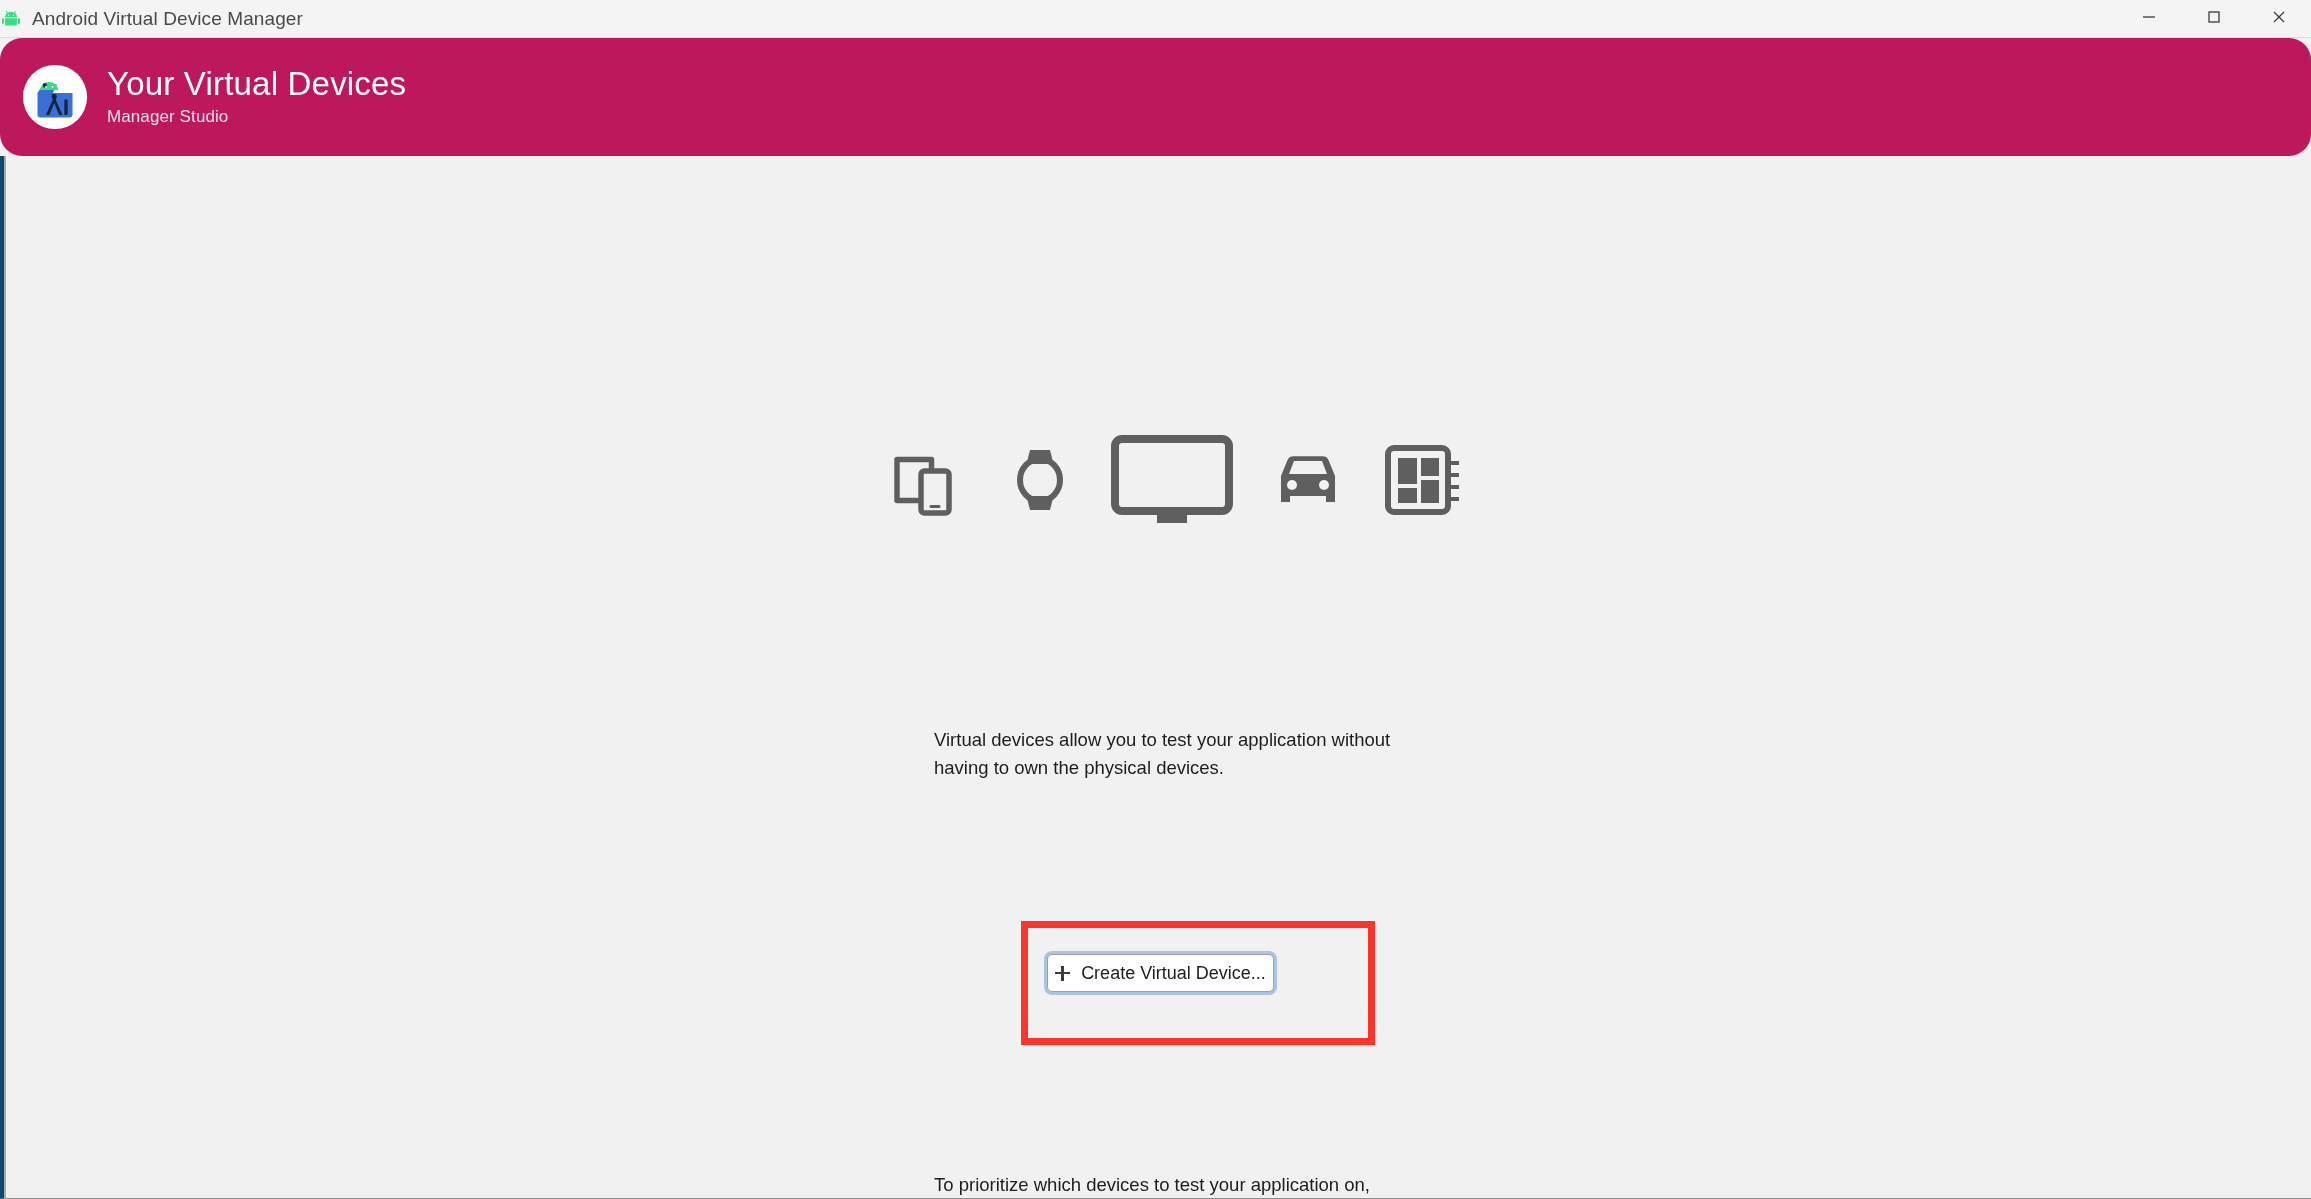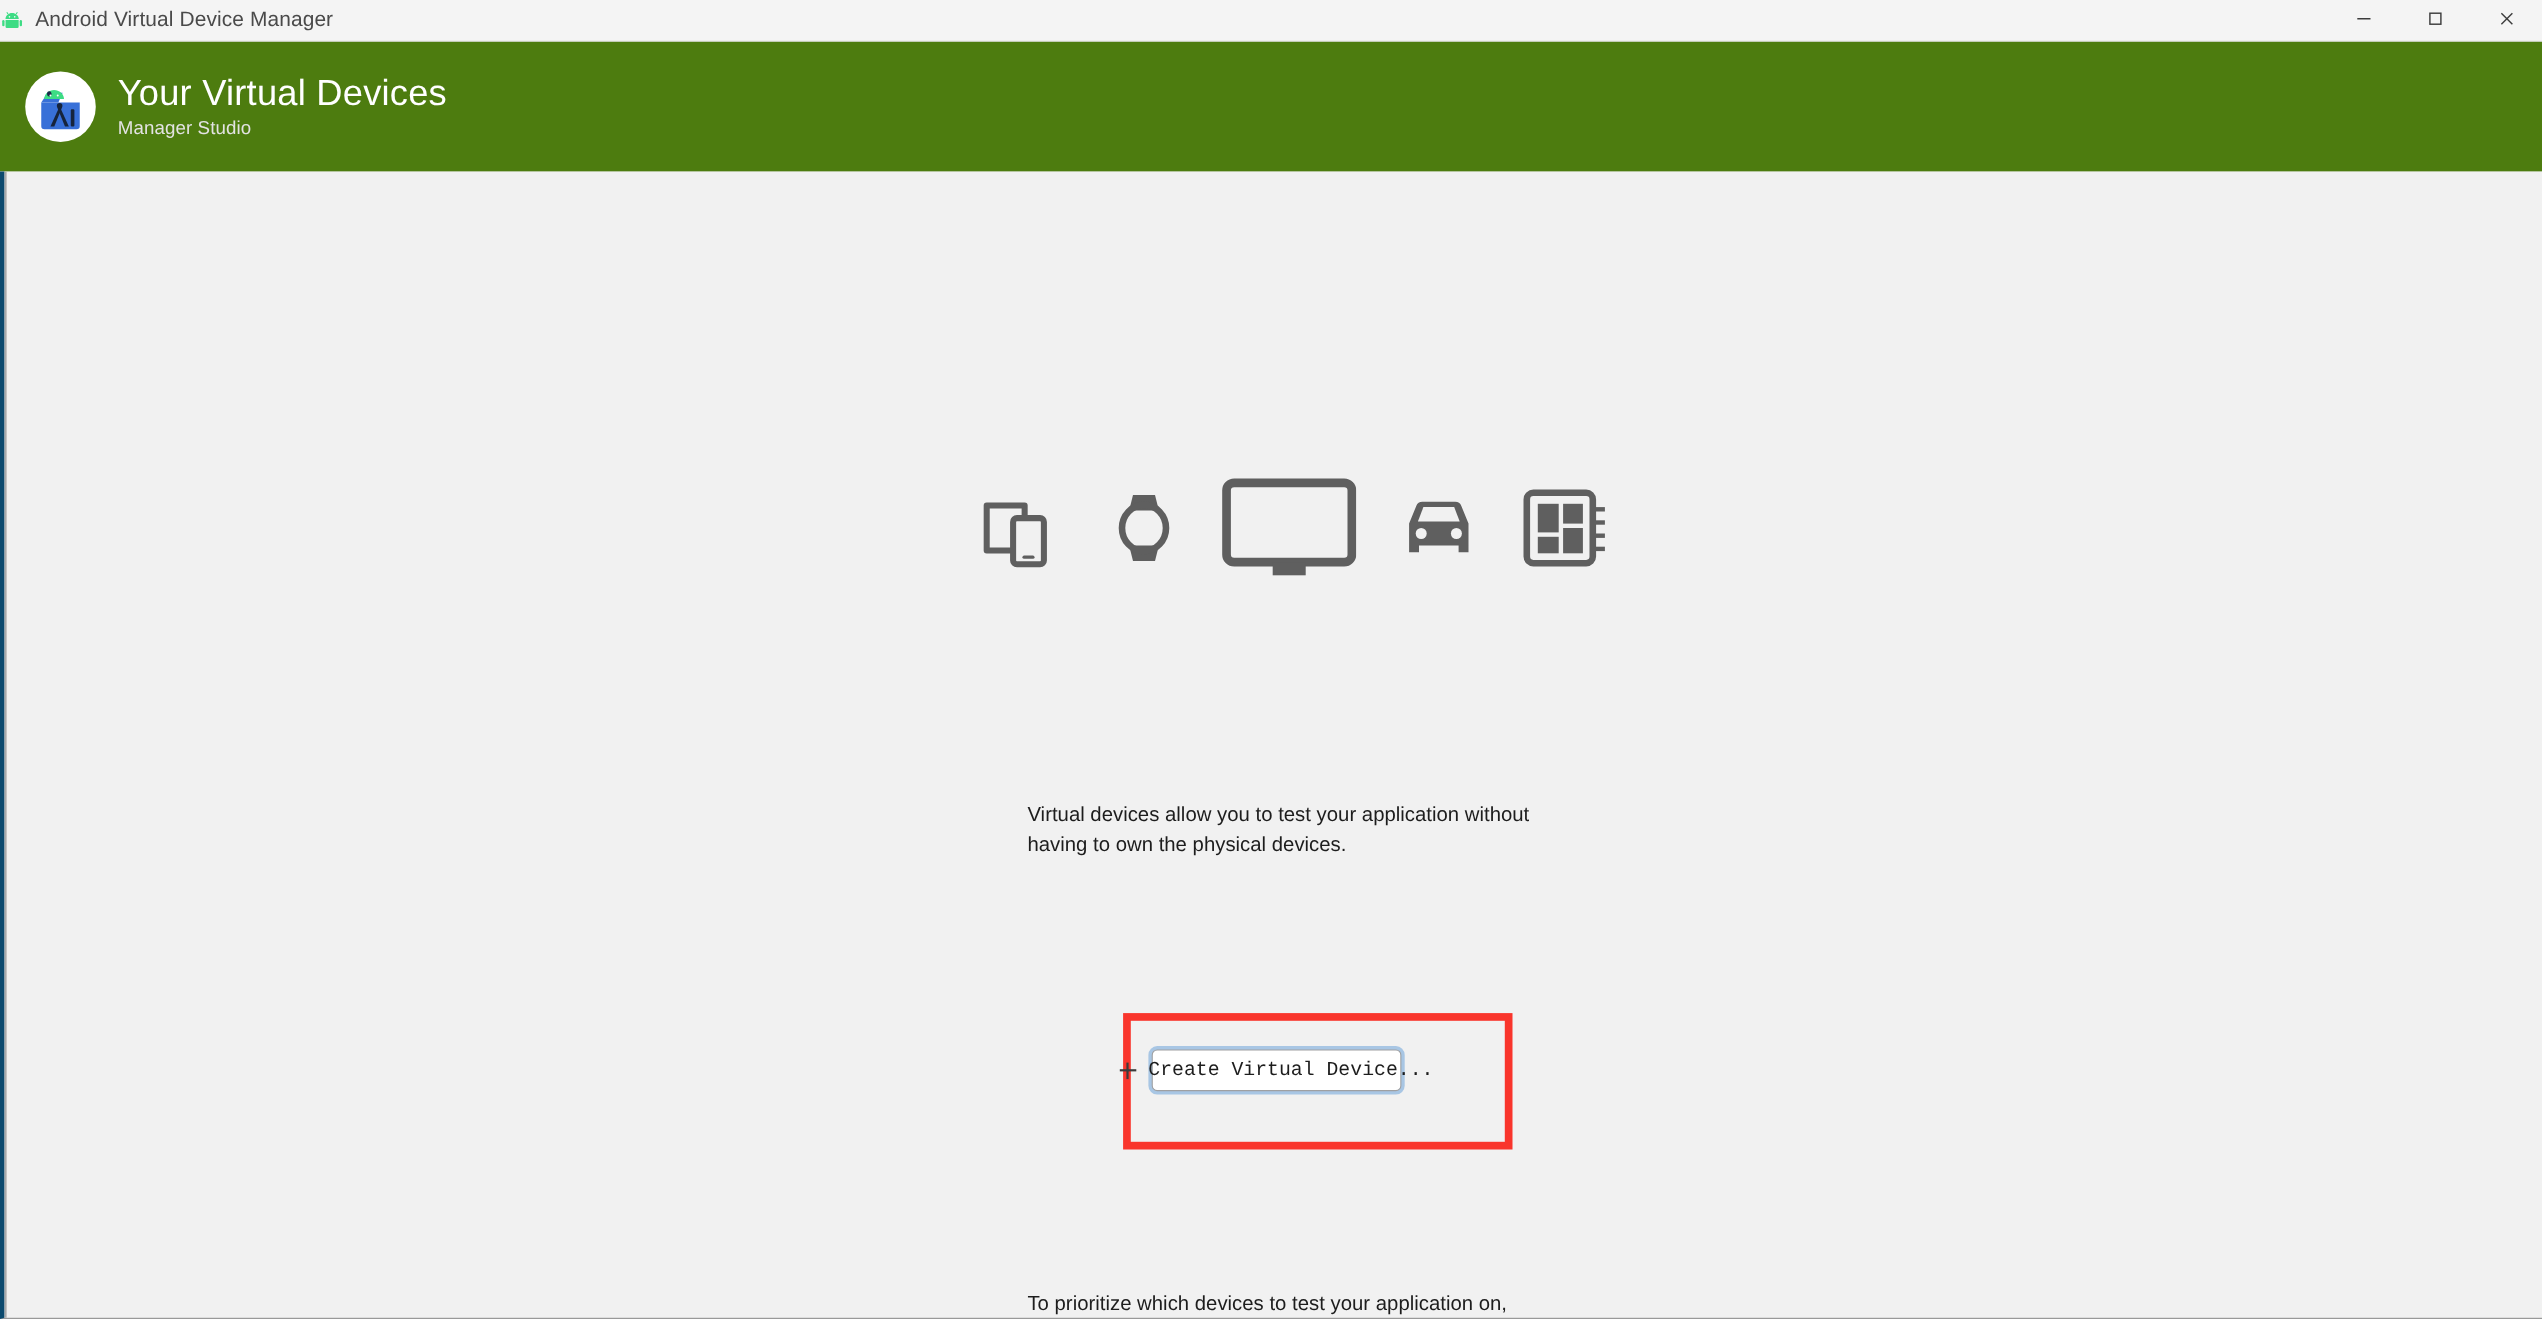--- a/index.html
+++ b/index.html
@@ -66,24 +66,25 @@
     border: none;
     cursor: default;
   }
   .wc-glyph { display: block; }
 
   
   .header {
     position: relative;
     flex: 0 0 118px;
     height: 118px;
-    background: #4d7c0f;
+    background: #be185d;
     display: flex;
     align-items: center;
     padding-left: 20px;
+    border-radius: 22px;
   }
 
   .brand-logo {
     width: 70px;
     height: 70px;
     flex: 0 0 70px;
     margin-right: 17px;
     display: block;
   }
 
@@ -186,21 +187,21 @@
   }
   .plus-icon::before,
   .plus-icon::after {
     content: "";
     position: absolute;
     background: #3b3b3b;
   }
   .plus-icon::before { left: 0; top: 6px; width: 15px; height: 2.6px; }
   .plus-icon::after { top: 0; left: 6px; height: 15px; width: 2.6px; }
 
-  .btn-label { white-space: nowrap; font-family: Liberation Mono, monospace; }
+  .btn-label { white-space: nowrap; }
 
   .footnote {
     position: absolute;
     left: 930px;
     top: 1015px;
     width: 440px;
     font-size: 18.5px;
     line-height: 1.52;
     color: #1d1d1d;
   }

